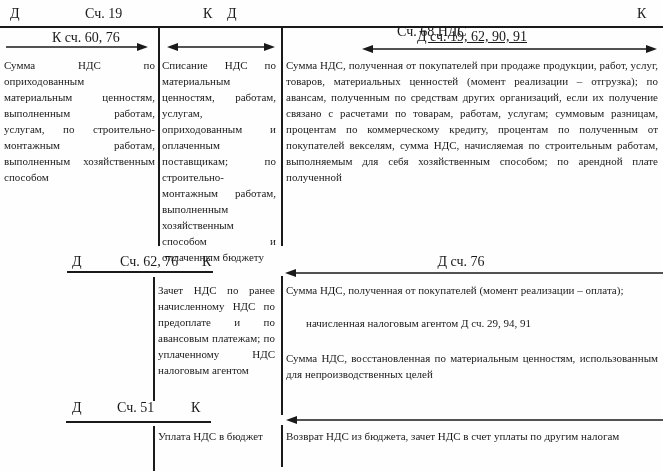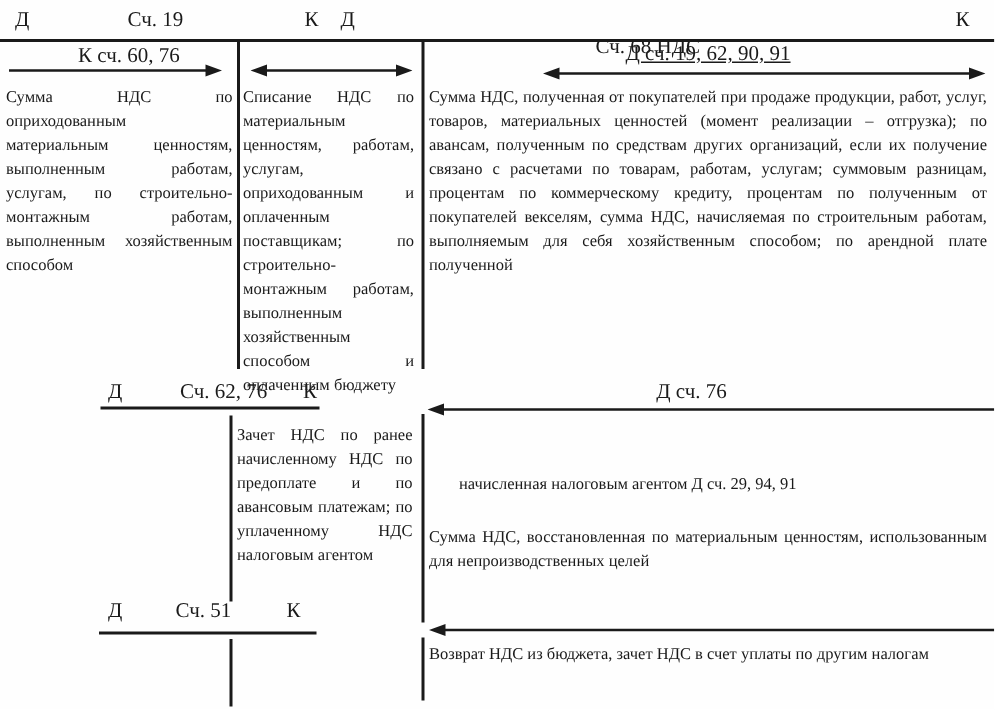--- a/index.html
+++ b/index.html
@@ -78,28 +78,30 @@
   <span class="lbl" style="left:202px;top:254px;">К</span>
   <div class="hline" style="left:67px;top:271px;width:146px;"></div>
 
   <div class="txt" style="left:158px;top:282px;width:117px;">Зачет НДС по ранее начисленному НДС по предоплате и по авансовым платежам; по уплаченному НДС налоговым агентом</div>
 
   <span class="lbl center" style="left:286px;top:254px;width:350px;">Д сч. 76</span>
   <svg class="arrow" style="left:285px;top:267px;" width="378" height="12">
     <line x1="8" y1="6" x2="378" y2="6"></line>
     <polygon points="0,6 11,2 11,10"></polygon>
   </svg>
+  <div class="txt" style="left:286px;top:282px;width:372px;">Сумма НДС, полученная от покупателей (момент реализации – оплата);</div>
   <div class="txt" style="left:306px;top:315px;width:352px;text-align:left;">начисленная налоговым агентом Д сч. 29, 94, 91</div>
   <div class="txt" style="left:286px;top:350px;width:372px;">Сумма НДС, восстановленная по материальным ценностям, использованным для непроизводственных целей</div>
 
   <span class="lbl" style="left:72px;top:400px;">Д</span>
   <span class="lbl" style="left:117px;top:400px;">Сч. 51</span>
   <span class="lbl" style="left:191px;top:400px;">К</span>
   <div class="hline" style="left:66px;top:421px;width:145px;"></div>
 
+  <div class="txt" style="left:158px;top:428px;width:112px;text-align:left;">Уплата НДС в бюджет</div>
 
   <svg class="arrow" style="left:286px;top:414px;" width="377" height="12">
     <line x1="8" y1="6" x2="377" y2="6"></line>
     <polygon points="0,6 11,2 11,10"></polygon>
   </svg>
   <div class="txt" style="left:286px;top:428px;width:372px;">Возврат НДС из бюджета, зачет НДС в счет уплаты по другим налогам</div>
 
 </div>
 
 </body></html>

